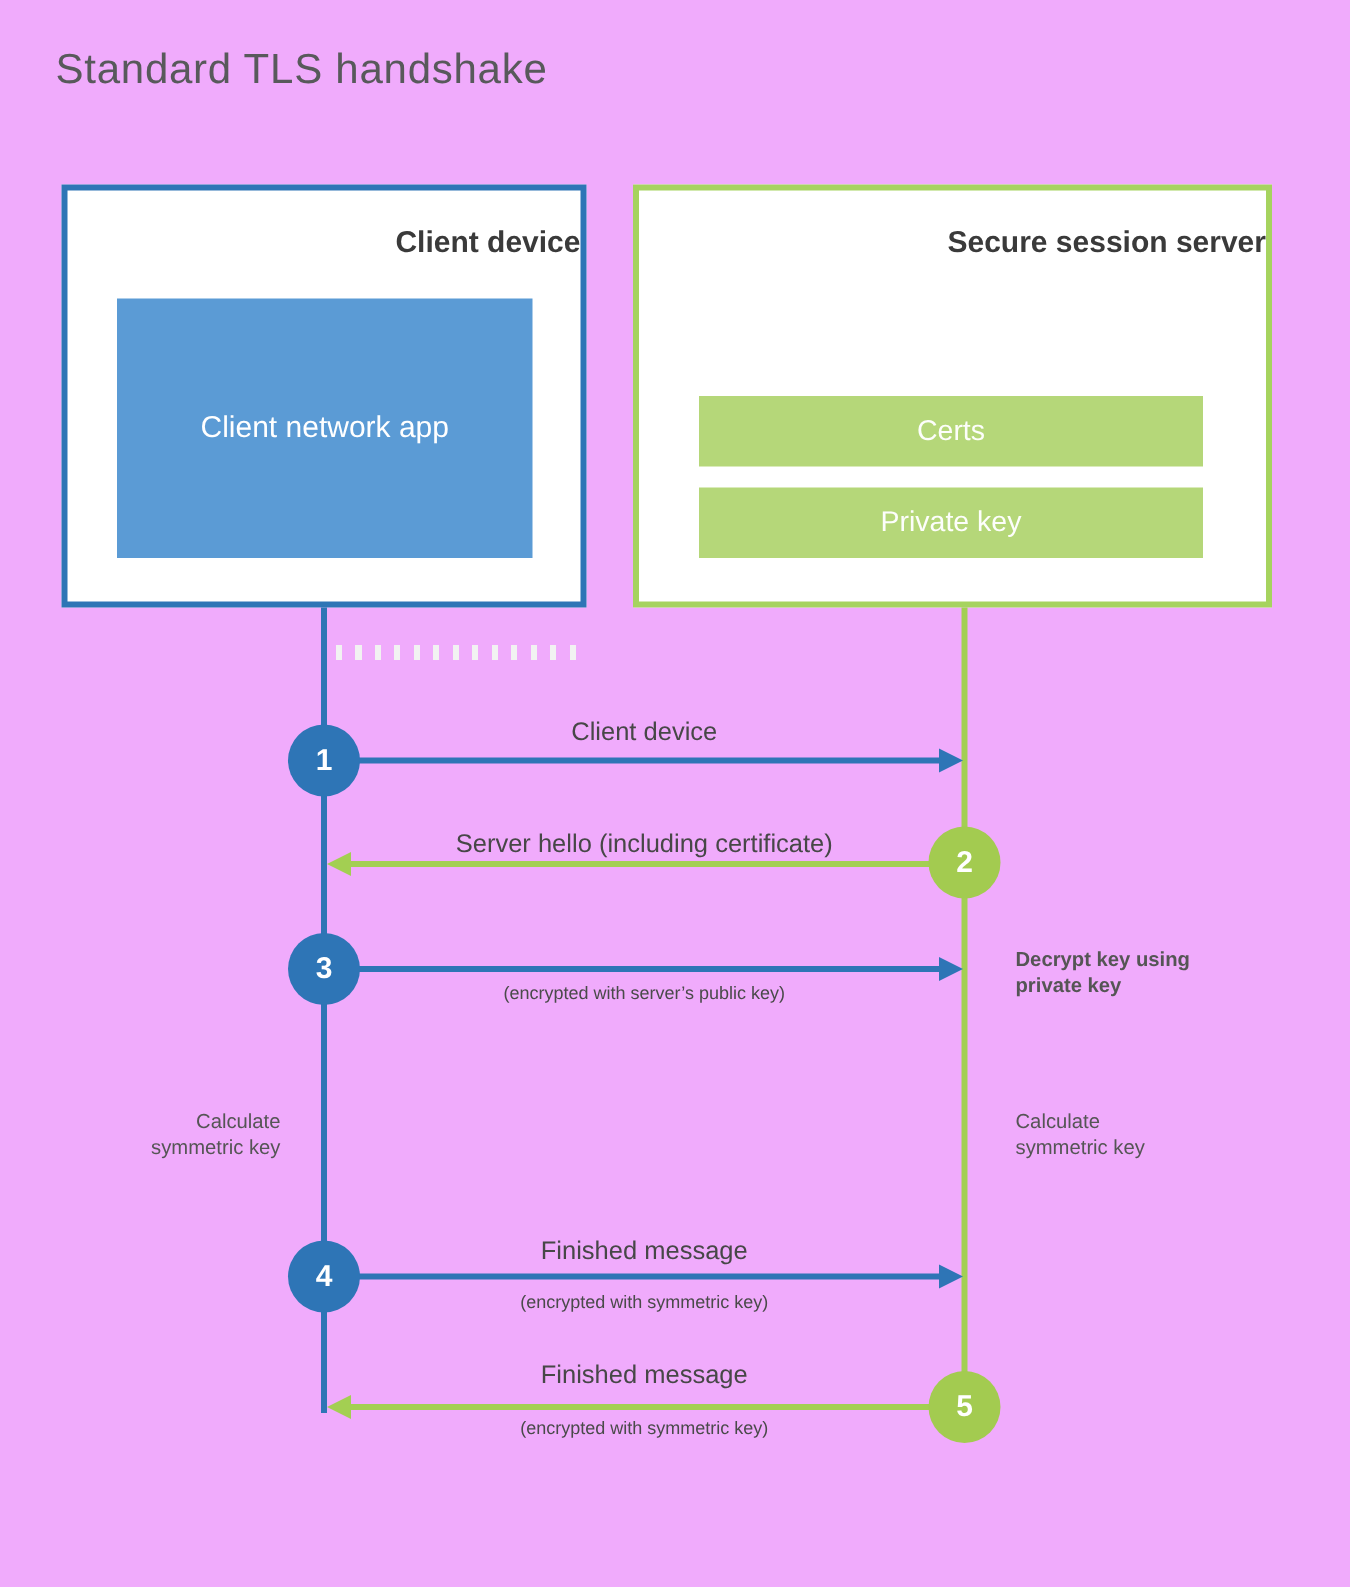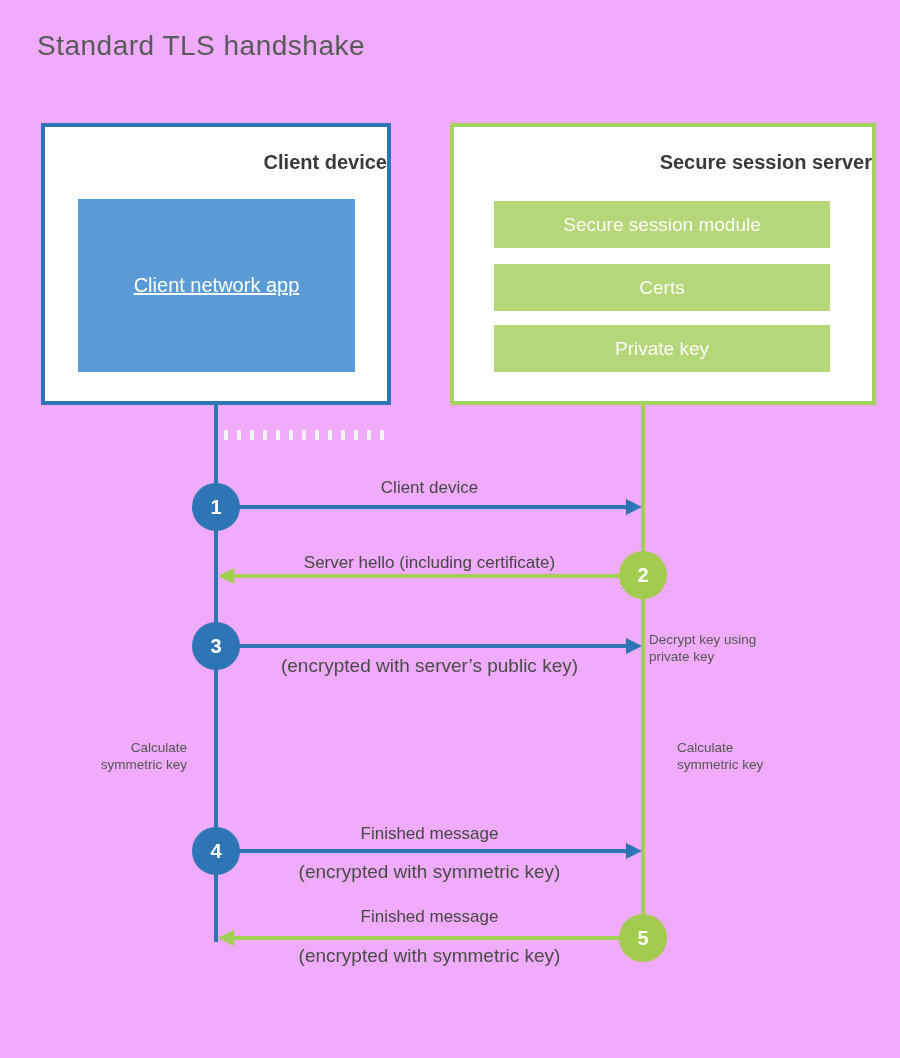--- a/index.html
+++ b/index.html
@@ -6,26 +6,26 @@
   body{font-family:"Liberation Sans","DejaVu Sans",sans-serif;}
   #stage{position:relative;width:900px;height:1058px;background:#f0abfc;overflow:hidden;}
 
   
   .page-title{position:absolute;left:37px;top:30px;font-size:28px;color:#58595b;
     font-weight:400;letter-spacing:.5px;}
 
   
   .entity-box{position:absolute;top:123px;height:282px;box-sizing:border-box;background:#fff;}
   .client-box{left:41px;width:350px;border:4px solid #2e75b6;}
-  .server-box{left:450px;width:426px;border:4px solid #a6d35f;}
+  .server-box{left:422px;width:426px;border:4px solid #a6d35f;}
   .entity-title{position:absolute;left:0;top:24px;width:100%;text-align:right;
     font-size:20px;font-weight:700;color:#3a3a3a;}
   .app-rect{position:absolute;left:33px;top:72px;width:277px;height:173px;background:#5b9bd5;
     display:flex;align-items:center;justify-content:center;text-align:center;
-    color:#ffffff;font-size:20px;line-height:1.45;padding:0 38px;box-sizing:border-box;text-decoration:underline;}
+    color:#ffffff;font-size:20px;line-height:1.45;padding:0 38px;box-sizing:border-box;}
   .server-bar{position:absolute;left:40px;width:336px;height:47px;background:#b5d779;
     display:flex;align-items:center;justify-content:center;
     color:#fdfefb;font-size:19px;}
   .bar-1{top:74px;} .bar-2{top:137px;text-align:center;} .bar-3{top:198px;}
 
   
   .vline{position:absolute;width:4px;}
   .vline-blue{left:214px;top:405px;height:537px;background:#2e75b6;}
   .vline-green{left:641px;top:405px;height:533px;background:#a3cf52;}
 
@@ -49,48 +49,47 @@
   .head{position:absolute;width:0;height:0;border-top:8px solid transparent;
     border-bottom:8px solid transparent;z-index:2;}
   .head-right{left:626px;border-left:16px solid #2e75b6;}
   .head-left{left:218px;border-right:16px solid #a3cf52;}
   .h1{top:499px;} .h2{top:568px;} .h3{top:638px;} .h4{top:843px;} .h5{top:930px;}
 
   
   .msg{position:absolute;left:216px;width:427px;text-align:center;
     font-size:17px;color:#474747;z-index:4;}
   .sub{position:absolute;left:216px;width:427px;text-align:center;
-    font-size:19px;color:#4a4a4a;z-index:4;}
+    font-size:12px;color:#4a4a4a;z-index:4;}
   .m1{top:478px;} .m2{top:553px;} .m3{top:620px;} .m4{top:824px;} .m5{top:907px;}
   .s3{top:655px;} .s4{top:861px;} .s5{top:945px;}
 
   
   .annotation{position:absolute;font-size:13.5px;color:#555555;line-height:17px;
     white-space:pre-line;}
-  .anno-decrypt{left:649px;top:631px;}
+  .anno-decrypt{left:677px;top:631px;font-weight:bold;}
   .anno-calc-right{left:677px;top:739px;}
   .anno-calc-left{left:89px;top:739px;width:98px;text-align:right;}
 </style>
 </head>
 <body>
 
 <div id="stage">
 
   <div class="page-title">Standard TLS handshake</div>
 
   <div class="entity-box client-box">
     <div class="entity-title">Client device</div>
     <div class="app-rect">
       <span>Client network app</span>
     </div>
   </div>
 
   <div class="entity-box server-box">
     <div class="entity-title">Secure session server</div>
-    <div class="server-bar bar-1">Secure session module</div>
     <div class="server-bar bar-2">Certs</div>
     <div class="server-bar bar-3">Private key</div>
   </div>
 
   <div class="vline vline-blue"></div>
   <div class="vline vline-green"></div>
   <div class="faint-dashes"></div>
 
   <div class="circle circle-blue c1">1</div>
   <div class="hline hline-blue l1"></div>

